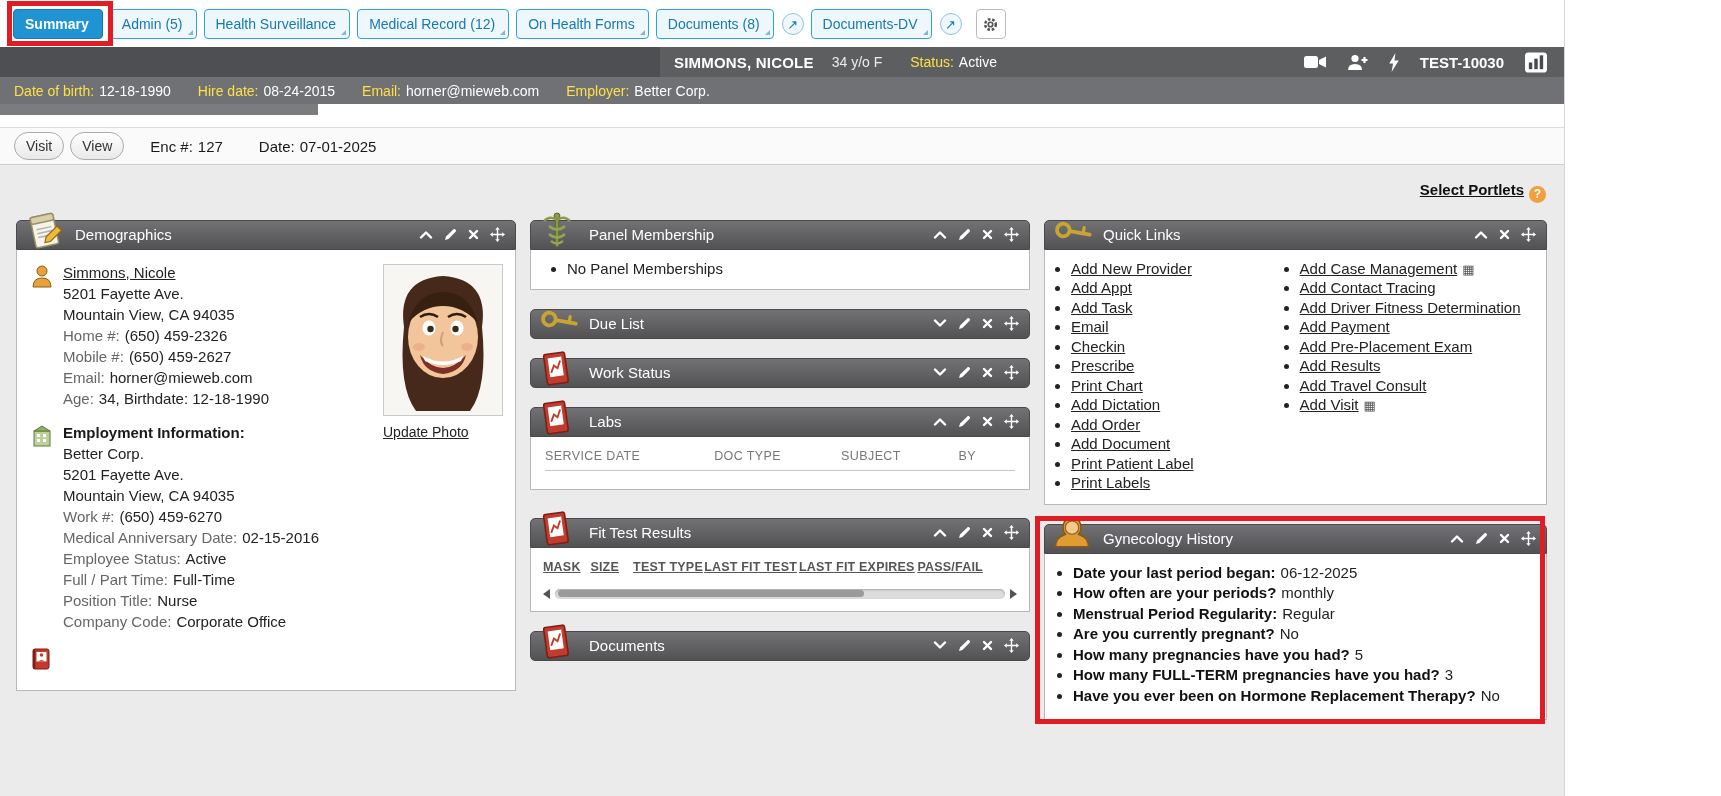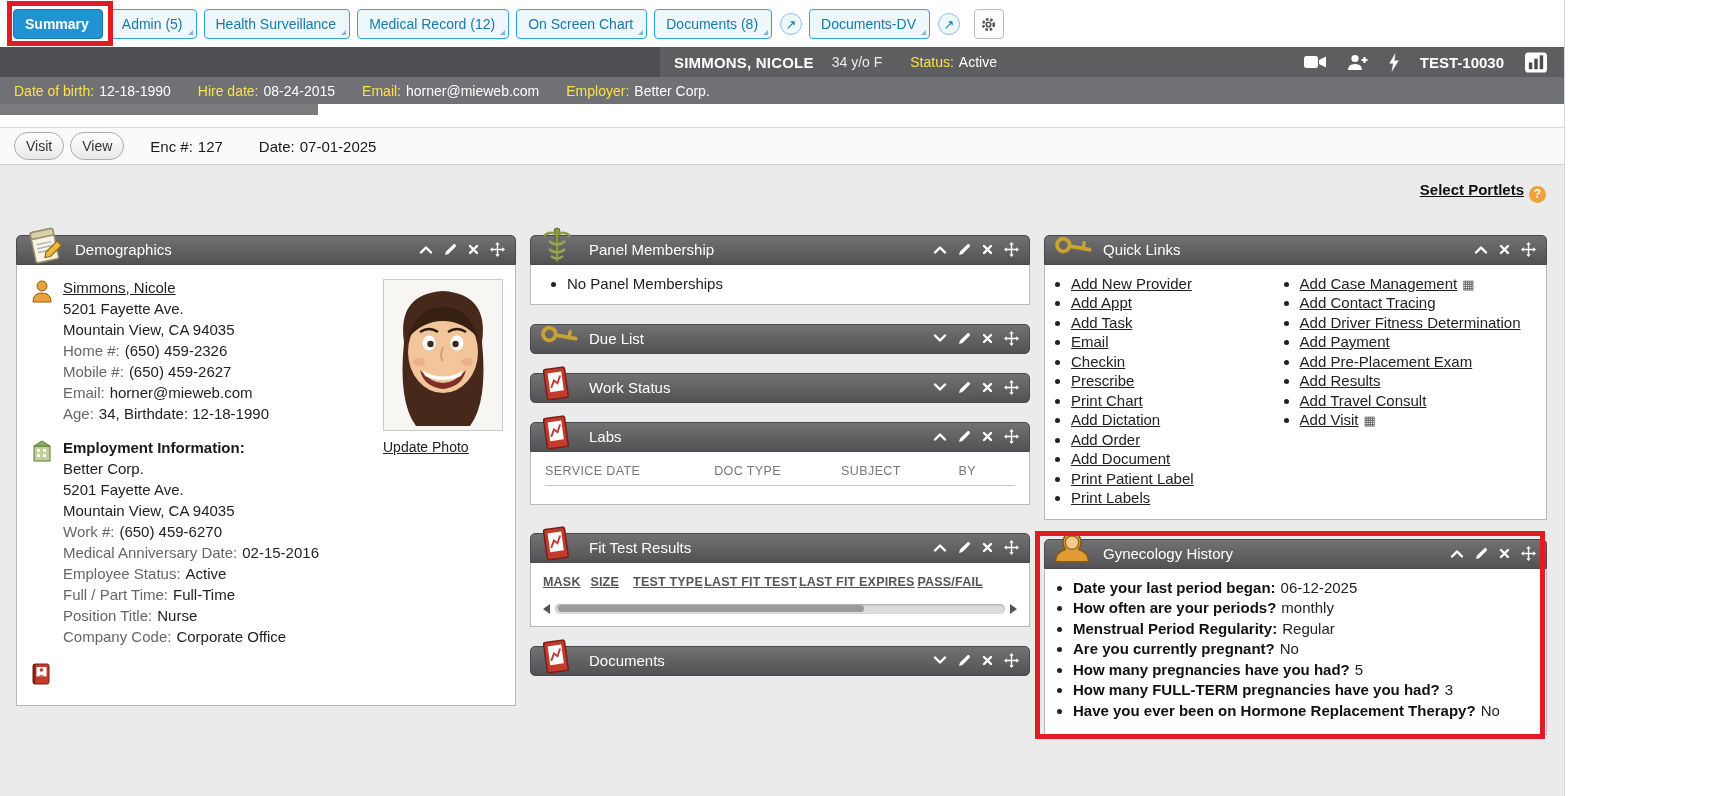--- a/index.html
+++ b/index.html
@@ -53,21 +53,21 @@
   .visit-meta .lab { margin-right:5px; }
 
   
   .main { background:#ebebeb; height:632px; padding:0 18px 0 16px; overflow:hidden; }
   .page-actions { text-align:right; padding-top:14px; font-size:15px; font-weight:bold; color:#111; line-height:22px; }
   .link { text-decoration:underline; cursor:pointer; color:#111; }
   .link-dark { text-decoration:underline; cursor:pointer; color:#222; }
   .help-badge { display:inline-flex; width:17px; height:17px; border-radius:50%; background:#f0a03c; color:#fff;
          font-size:12px; font-weight:bold; align-items:center; justify-content:center; vertical-align:-3px; margin-left:5px; cursor:pointer; }
 
-  .columns { display:flex; gap:14px; margin-top:32px; align-items:flex-start; }
+  .columns { display:flex; gap:14px; margin-top:17px; align-items:flex-start; }
   .col { width:500px; flex:0 0 auto; }
   .col3 { width:503px; }
 
   
   .portlet { position:relative; margin-bottom:19px; }
   .mt-28 { margin-top:28px; }
   .portlet-header { position:relative; height:30px; background:linear-gradient(#727275,#525255);
          border:1px solid #4a4a4c; border-radius:5px 5px 0 0; display:flex; align-items:center;
          color:#fff; font-size:15px; padding:0 10px 0 58px; }
   .collapsed .portlet-header { border-radius:5px; }
@@ -127,21 +127,21 @@
 </head>
 <body>
 
 <div class="page">
 
   <div class="tabbar">
     <div class="tab active annot-summary">Summary</div>
     <div class="tab">Admin (5)</div>
     <div class="tab">Health Surveillance</div>
     <div class="tab">Medical Record (12)</div>
-    <div class="tab">On Screen Chart</div>
+    <div class="tab">On Health Forms</div>
     <div class="tab">Documents (8)</div>
     <span class="popout">↗</span>
     <div class="tab">Documents-DV</div>
     <span class="popout">↗</span>
     <button class="gear-btn">
         <span class="hicon">
           <svg width="17" height="17" viewBox="0 0 16 16">
             <circle cx="8" cy="8" r="5" fill="none" stroke="#555" stroke-width="2.4" stroke-dasharray="2.4 1.7"></circle>
             <circle cx="8" cy="8" r="2.1" fill="none" stroke="#555" stroke-width="1.6"></circle>
           </svg>

